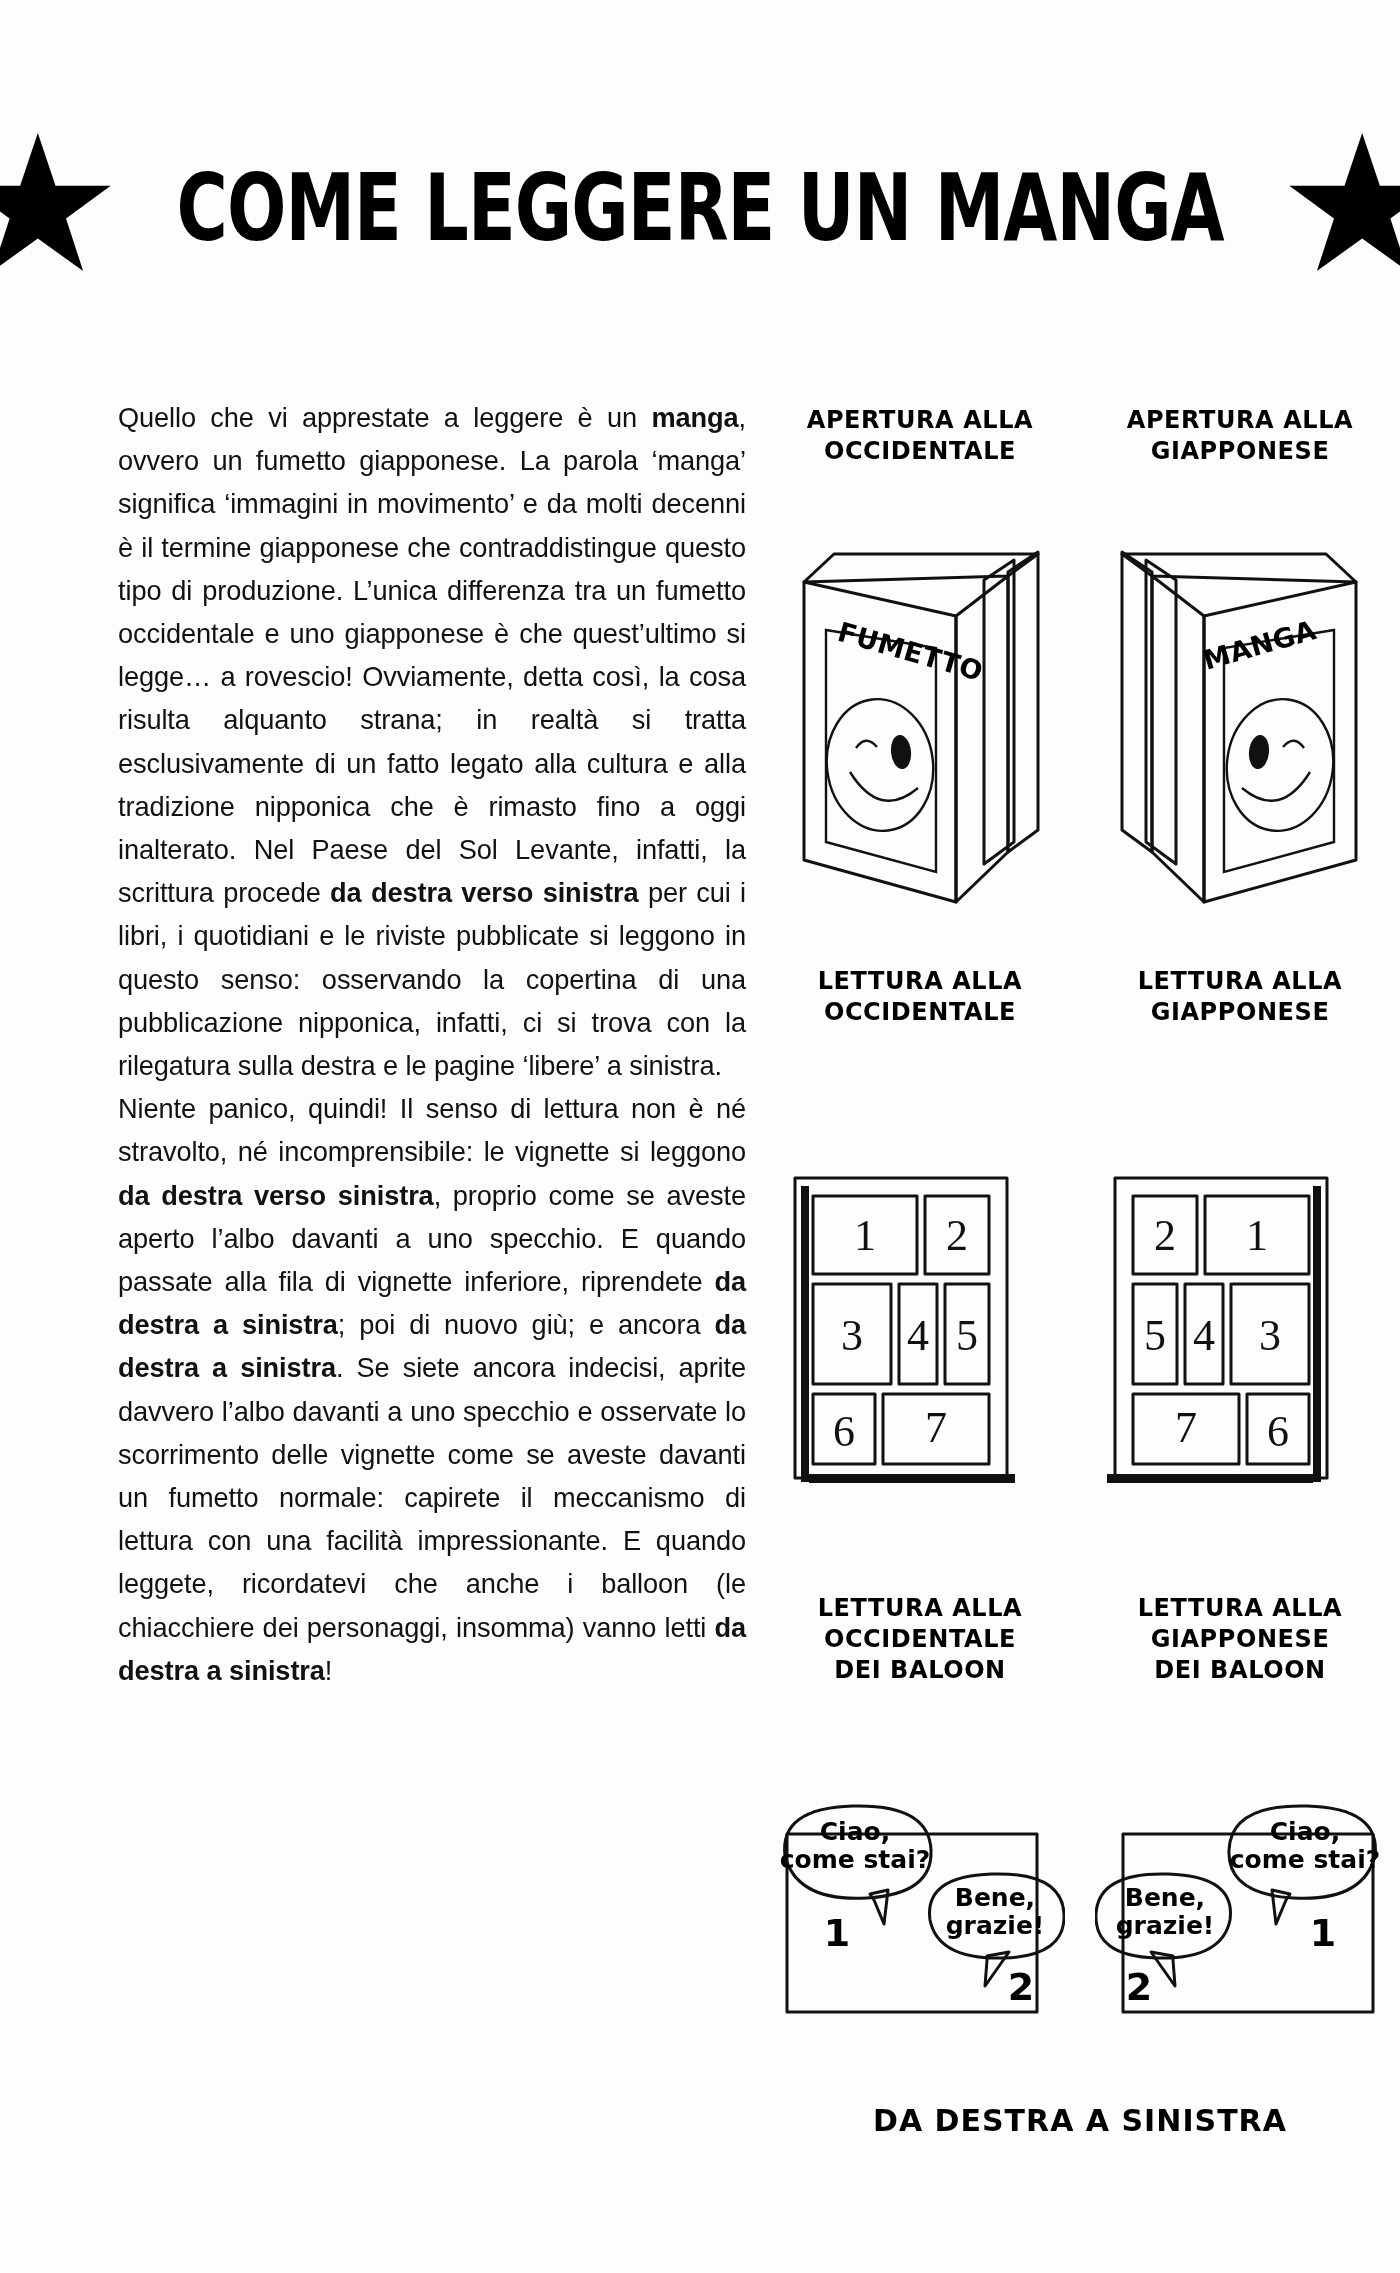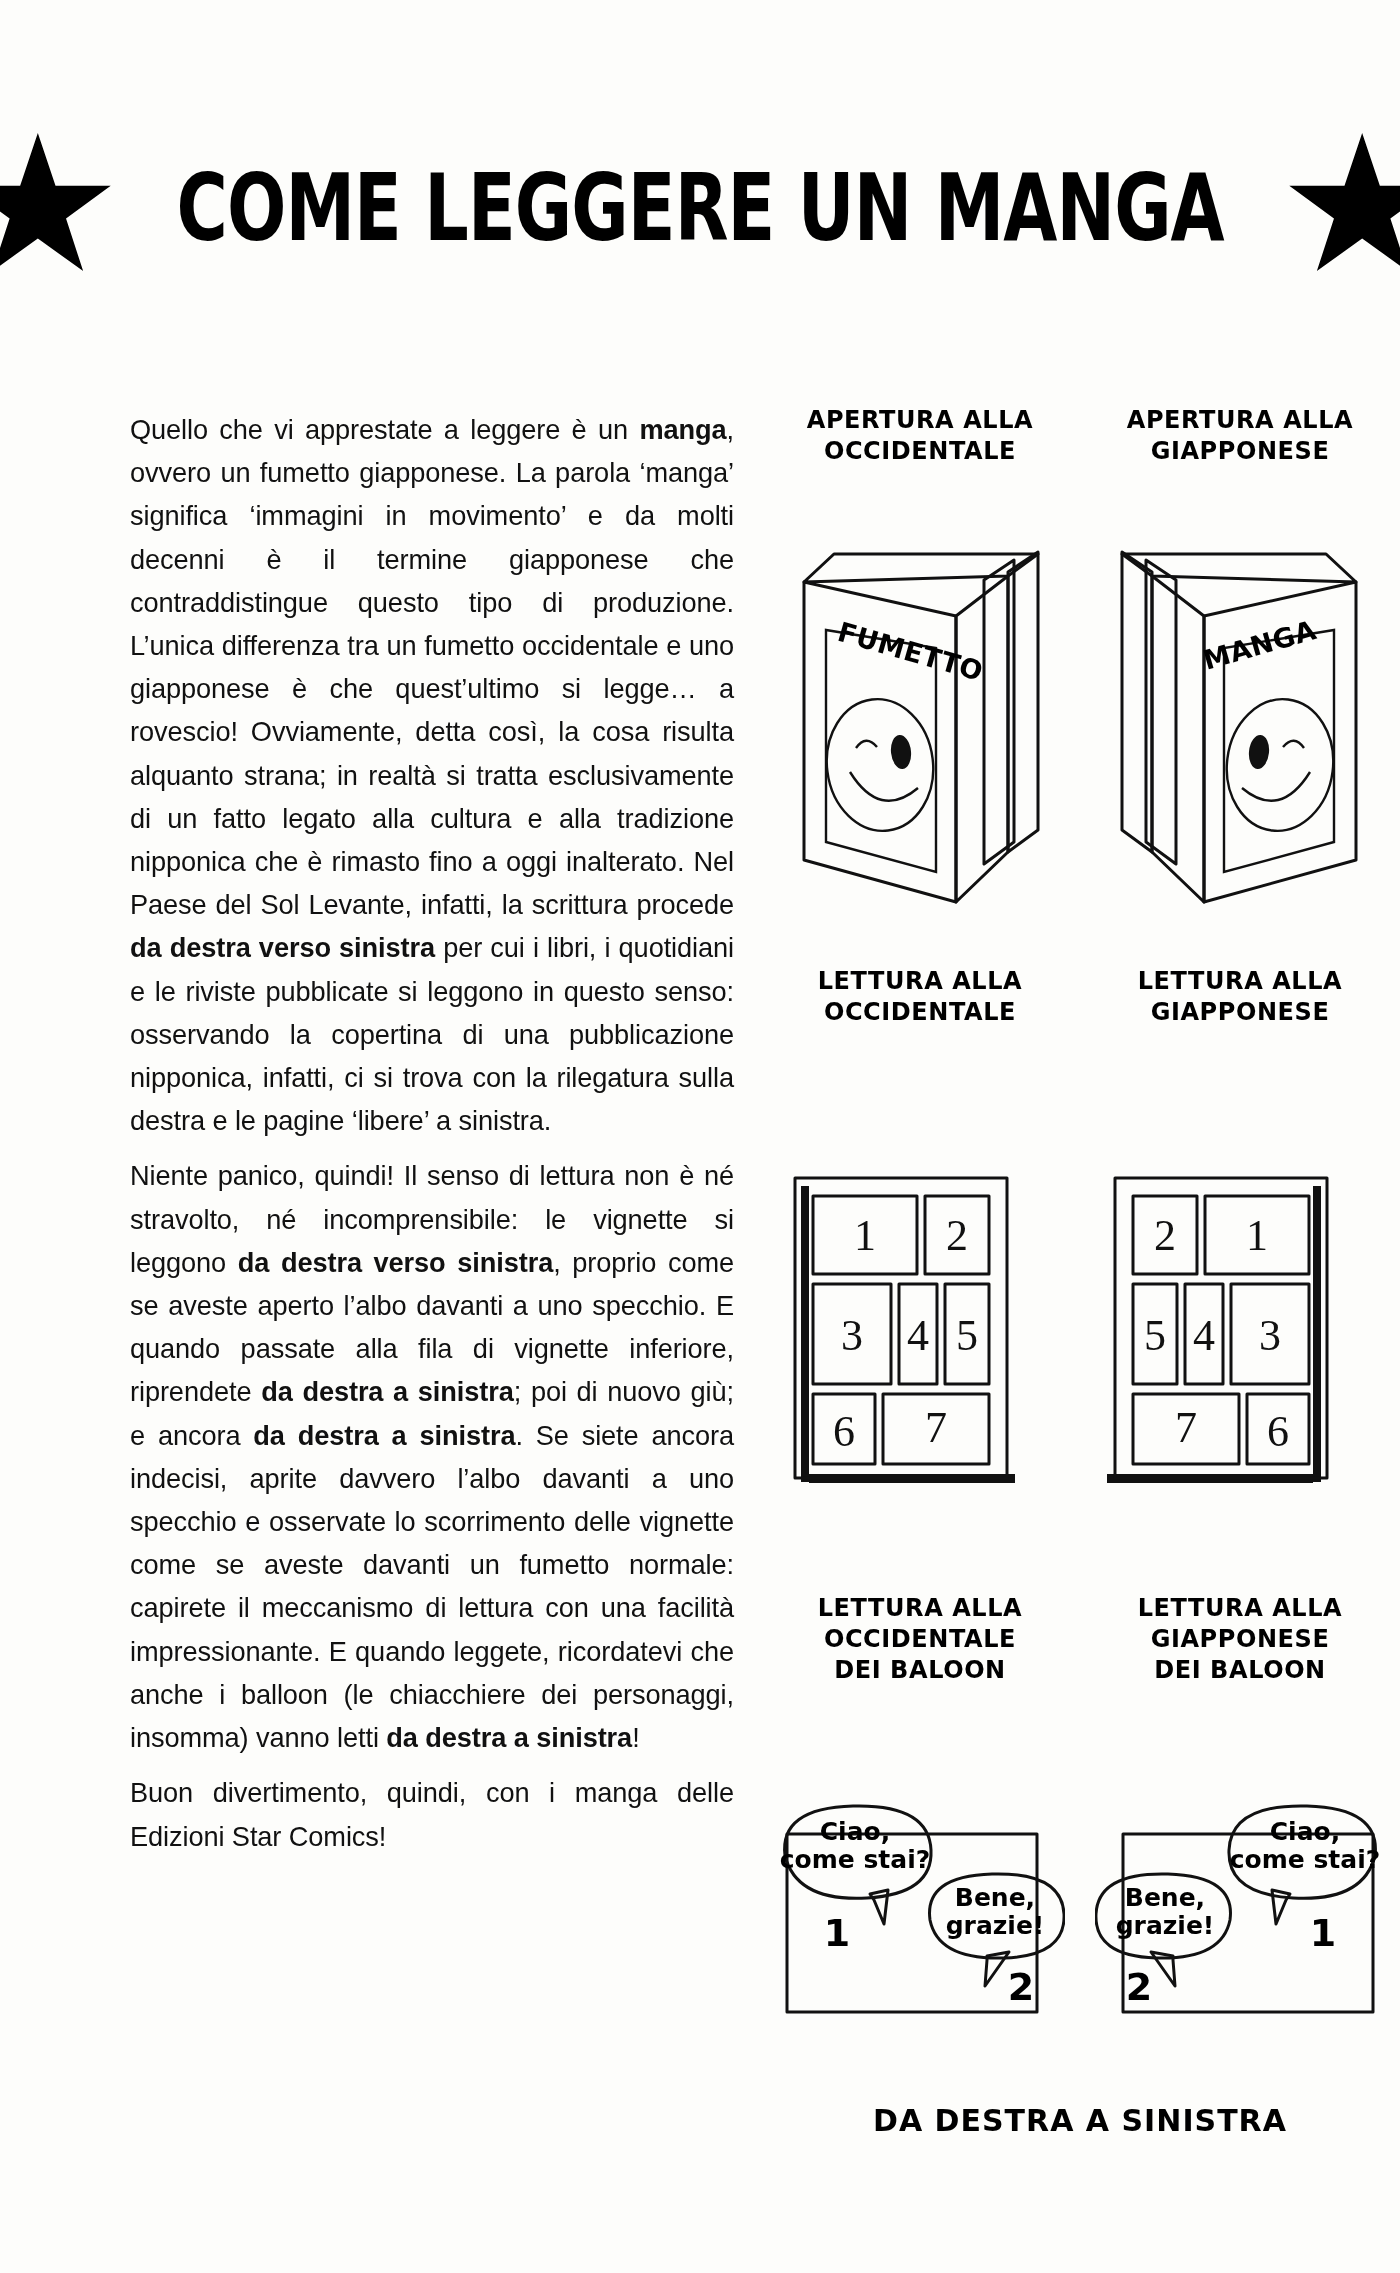--- a/index.html
+++ b/index.html
@@ -40,21 +40,21 @@
     position:absolute;
     left:118px;top:396px;
     width:628px;
     font-size:27.2px;
     line-height:43.2px;
     text-align:justify;
     letter-spacing:-0.1px;
     font-family:"Liberation Sans", sans-serif;
     color:#111;
   }
-  .article p{margin:12px;}
+  .article p{margin:0;}
   .article b{font-weight:bold;}
 
   
   .rcol{position:absolute;left:760px;top:0;width:640px;height:1723px;}
 
   .cap{
     font-family:"DejaVu Sans", sans-serif;
     font-weight:bold;
     font-size:25px;
     letter-spacing:0.6px;
@@ -105,21 +105,20 @@
   <div class="title-bar">
     <div class="star"></div>
     <div class="title-text">COME LEGGERE UN MANGA</div>
     <div class="star"></div>
   </div>
 
   <div class="article">
     <div id="article-slot">
         <p><span>Quello che vi apprestate a leggere è un </span><b>manga</b><span>, ovvero un fumetto giapponese. La parola ‘manga’ significa ‘immagini in movimento’ e da molti decenni è il termine giapponese che contraddistingue questo tipo di produzione. L’unica differenza tra un fumetto occidentale e uno giapponese è che quest’ultimo si legge… a rovescio! Ovviamente, detta così, la cosa risulta alquanto strana; in realtà si tratta esclusivamente di un fatto legato alla cultura e alla tradizione nipponica che è rimasto fino a oggi inalterato. Nel Paese del Sol Levante, infatti, la scrittura procede </span><b>da destra verso sinistra</b><span> per cui i libri, i quotidiani e le riviste pubblicate si leggono in questo senso: osservando la copertina di una pubblicazione nipponica, infatti, ci si trova con la rilegatura sulla destra e le pagine ‘libere’ a sinistra.</span></p>
         <p><span>Niente panico, quindi! Il senso di lettura non è né stravolto, né incomprensibile: le vignette si leggono </span><b>da destra verso sinistra</b><span>, proprio come se aveste aperto l’albo davanti a uno specchio. E quando passate alla fila di vignette inferiore, riprendete </span><b>da destra a sinistra</b><span>; poi di nuovo giù; e ancora </span><b>da destra a sinistra</b><span>. Se siete ancora indecisi, aprite davvero l’albo davanti a uno specchio e osservate lo scorrimento delle vignette come se aveste davanti un fumetto normale: capirete il meccanismo di lettura con una facilità impressionante. E quando leggete, ricordatevi che anche i balloon (le chiacchiere dei personaggi, insomma) vanno letti </span><b>da destra a sinistra</b><span>!</span></p>
-        <p><span>Buon divertimento, quindi, con i manga delle Edizioni Star Comics!</span></p>
       </div>
   </div>
 
   <div class="rcol">
 
     <div class="cap-row" style="top:404px;">
       <div class="cap">
         <span>APERTURA ALLA</span><br>
         <span>OCCIDENTALE</span>
       </div>

